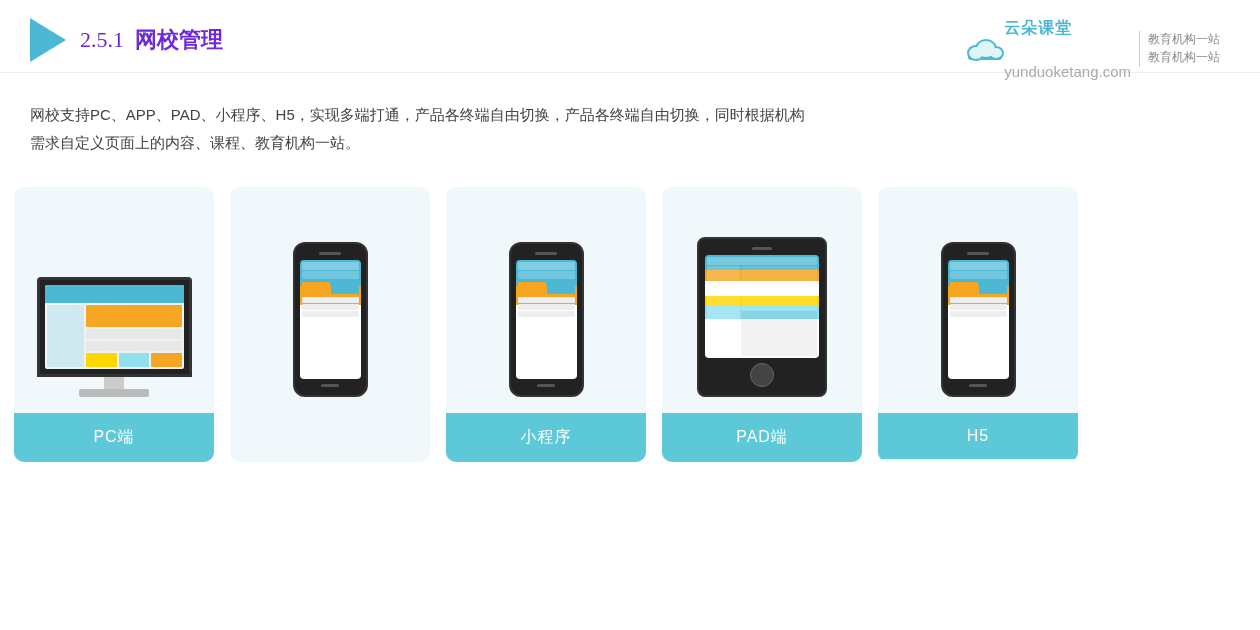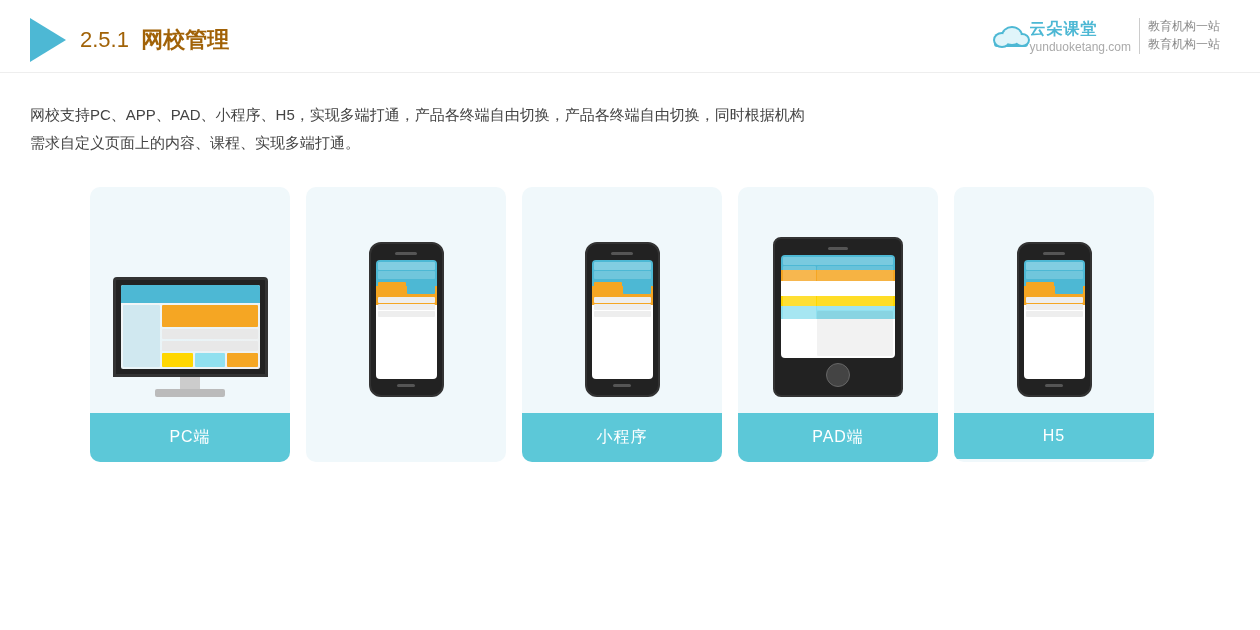--- a/index.html
+++ b/index.html
@@ -27,22 +27,23 @@
     }
     .logo-triangle {
       width: 0;
       height: 0;
       border-top: 22px solid transparent;
       border-bottom: 22px solid transparent;
       border-left: 36px solid #4db8d4;
     }
     .header-title {
       font-size: 22px;
-      color: #a16207;
+      color: #6d28d9;
       font-weight: 400;
+      font-family: Liberation Serif, serif;
     }
     .header-title strong {
       font-weight: 700;
     }
     .brand-icon {
       display: flex;
       align-items: center;
       gap: 0;
     }
 
@@ -52,21 +53,20 @@
       font-size: 15px;
       color: #444;
       line-height: 1.85;
     }
 
     
     .cards-area {
       padding: 20px 30px 20px 14px;
       display: flex;
       gap: 16px;
-      justify-content: center;
     }
 
     .device-card {
       background: #f0f8fb;
       border-radius: 10px;
       width: 200px;
       padding: 20px 14px 0 14px;
       display: flex;
       flex-direction: column;
       align-items: center;
@@ -216,22 +216,23 @@
       flex-direction: column;
       align-items: flex-start;
     }
     .brand-cn {
       font-size: 16px;
       font-weight: 700;
       color: #4db8d4;
       letter-spacing: 1px;
     }
     .brand-url {
-      font-size: 12px;
+      font-size: 15px;
       color: #aaa;
+      margin-top: 24px;
     }
     .brand-sep {
       width: 1px;
       height: 36px;
       background: #ccc;
     }
     .brand-slogan {
       font-size: 12px;
       color: #888;
       line-height: 1.5;
@@ -271,21 +272,21 @@
     <div class="brand-slogan">
       <span>教育机构一站</span><br>
       <span>教育机构一站</span>
     </div>
   </div>
 </div>
 
 <div class="description">
   <p>
     <span>网校支持PC、APP、PAD、小程序、H5，实现多端打通，产品各终端自由切换，产品各终端自由切换，同时根据机构</span><br>
-    <span>需求自定义页面上的内容、课程、实现多端打通。</span>
+    <span>需求自定义页面上的内容、课程、教育机构一站。</span>
   </p>
 </div>
 
 <div class="cards-area">
 
   <div class="device-card">
     <div class="device-screen">
       <div class="pc-monitor">
         <div class="pc-screen-outer">
           <div class="pc-screen-inner">

